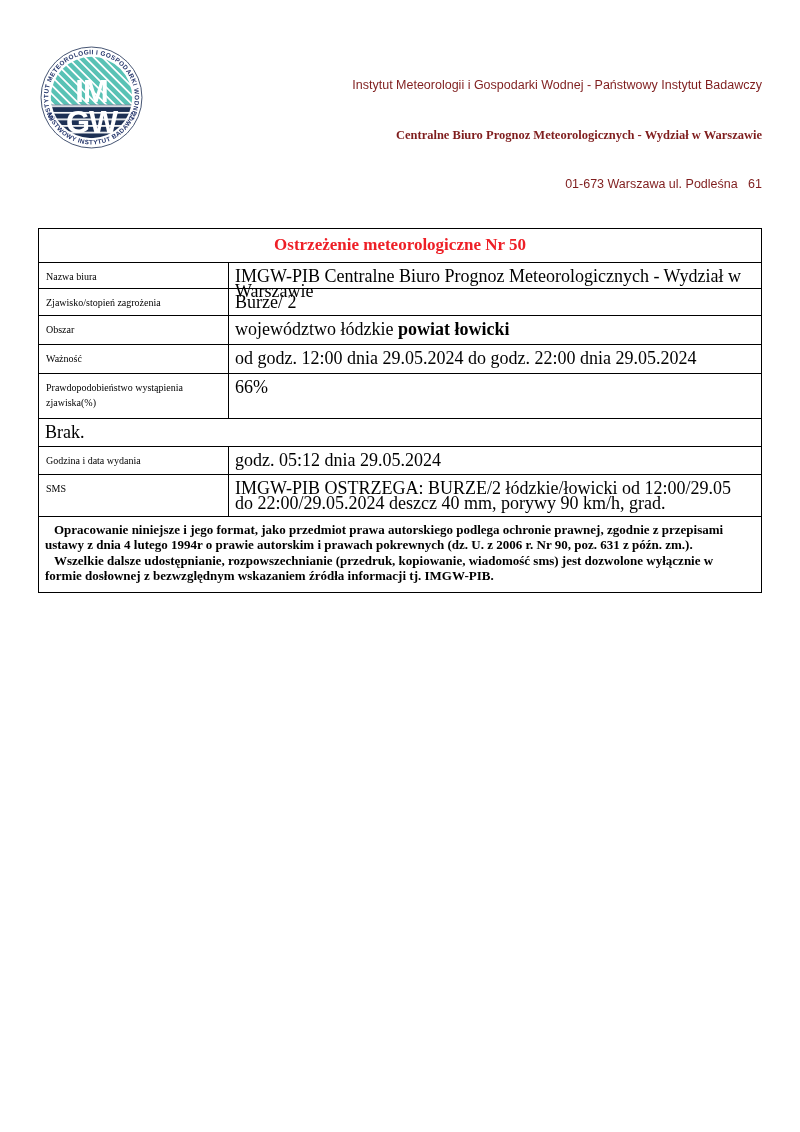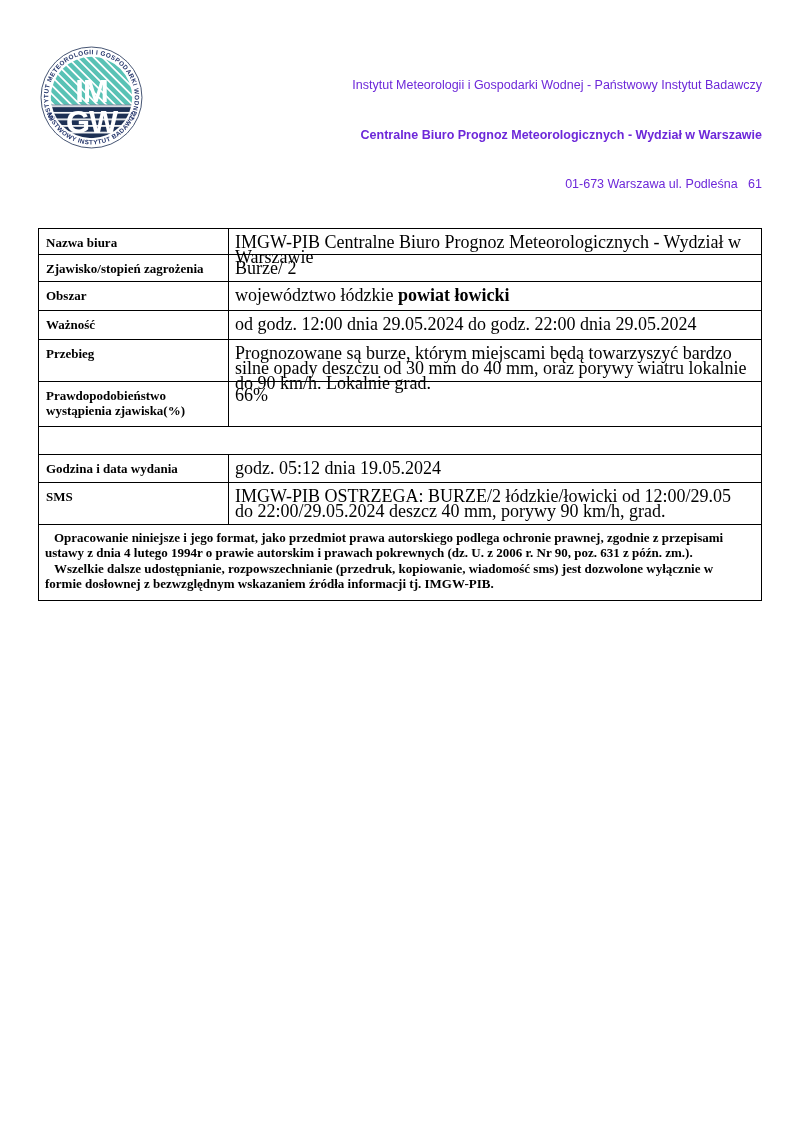--- a/index.html
+++ b/index.html
@@ -6,40 +6,40 @@
   body{
     width:800px;height:1132px;background:#ffffff;position:relative;
     font-family:"Liberation Serif", serif;color:#000;
     -webkit-font-smoothing:antialiased;
   }
   
   .logo-wrap{position:absolute;left:40px;top:46px;width:103px;height:103px;}
   .head-block{
     position:absolute;top:44px;right:38px;text-align:right;
     font-family:"Liberation Sans", sans-serif;font-size:12.5px;line-height:16.5px;
-    color:#6d28d9;white-space:pre;
+    color:#7f1d1d;white-space:pre;
   }
-  .head-block .hl-bold{font-weight:bold;}
+  .head-block .hl-bold{font-weight:bold;font-family:Liberation Serif, serif;}
   
   .warn-table{
     position:absolute;left:38px;top:228px;width:724px;
     border:1px solid #000;box-sizing:border-box;background:#fff;
   }
   .trow{display:flex;border-bottom:1px solid #000;box-sizing:border-box;align-items:stretch;}
   .trow:last-child{border-bottom:none;}
   .title-row{
     height:34px;justify-content:center;align-items:flex-start;
     padding-top:6px;box-sizing:border-box;
   }
   .title-text{
     color:#ee1f26;font-weight:bold;font-size:17px;line-height:20px;text-align:center;
   }
   .cell-label{
     width:190px;box-sizing:border-box;border-right:1px solid #000;
-    padding:6px 6px 0 7px;font-weight:bold;font-size:13px;line-height:15px;
+    padding:6px 6px 0 7px;font-weight:normal;font-size:10px;line-height:15px;
     flex:0 0 190px;
   }
   .cell-value{
     flex:1;box-sizing:border-box;padding:6px 10px 0 6px;
     font-size:18px;line-height:15px;
   }
   .rh26{height:26px;} .rh27{height:27px;} .rh28{height:28px;} .rh29{height:29px;}
   .rh42{height:42px;} .rh45{height:45px;}
   .footer-row{height:75px;display:block;padding:5px 8px 0 6px;box-sizing:border-box;}
   .footer-row p{margin:0;font-size:13px;line-height:15.3px;text-indent:9px;font-weight:bold;}
@@ -85,20 +85,23 @@
   <div>Instytut Meteorologii i Gospodarki Wodnej - Państwowy Instytut Badawczy</div>
   <div class="hl-bold">Centralne Biuro Prognoz Meteorologicznych - Wydział w Warszawie</div>
   <div>01-673 Warszawa ul. Podleśna   61</div>
   <div>tel: 22 5694151, kom. 781774153, fax: 022-5694151</div>
   <div>email: meteo.wschod@imgw.pl</div>
   <div>www: www.imgw.pl</div>
 </div>
 
 <div class="warn-table">
 
+  <div class="trow title-row">
+    <div class="title-text">Ostrzeżenie meteorologiczne Nr 50</div>
+  </div>
 
   <div class="trow rh26">
     <div class="cell-label">Nazwa biura</div>
     <div class="cell-value">IMGW-PIB Centralne Biuro Prognoz Meteorologicznych - Wydział w Warszawie</div>
   </div>
 
   <div class="trow rh27">
     <div class="cell-label">Zjawisko/stopień zagrożenia</div>
     <div class="cell-value">Burze/ 2</div>
   </div>
@@ -106,36 +109,33 @@
   <div class="trow rh29">
     <div class="cell-label">Obszar</div>
     <div class="cell-value"><span>województwo łódzkie </span><span class="bold">powiat łowicki</span></div>
   </div>
 
   <div class="trow rh29">
     <div class="cell-label">Ważność</div>
     <div class="cell-value">od godz. 12:00 dnia 29.05.2024 do godz. 22:00 dnia 29.05.2024</div>
   </div>
 
-  <div class="trow rh42">
-    <div class="cell-label">Przebieg</div>
-    <div class="cell-value">Prognozowane są burze, którym miejscami będą towarzyszyć  bardzo silne opady deszczu od 30 mm do 40 mm, oraz porywy wiatru lokalnie do 90 km/h. Lokalnie grad.</div>
-  </div>
 
   <div class="trow rh45">
     <div class="cell-label">Prawdopodobieństwo wystąpienia zjawiska(%)</div>
     <div class="cell-value">66%</div>
   </div>
 
   <div class="trow rh28">
+    <div class="cell-value">Brak.</div>
   </div>
 
   <div class="trow rh28">
     <div class="cell-label">Godzina i data wydania</div>
-    <div class="cell-value">godz. 05:12 dnia 19.05.2024</div>
+    <div class="cell-value">godz. 05:12 dnia 29.05.2024</div>
   </div>
 
   <div class="trow rh42">
     <div class="cell-label">SMS</div>
     <div class="cell-value">IMGW-PIB OSTRZEGA: BURZE/2 łódzkie/łowicki od 12:00/29.05 do 22:00/29.05.2024 deszcz 40 mm, porywy 90 km/h, grad.</div>
   </div>
 
   <div class="trow footer-row">
     <p>Opracowanie niniejsze i jego format, jako przedmiot prawa autorskiego podlega ochronie prawnej, zgodnie z przepisami ustawy z dnia 4 lutego 1994r o prawie autorskim i prawach pokrewnych (dz. U. z 2006 r. Nr 90, poz. 631 z późn.  zm.).</p>
     <p>Wszelkie dalsze udostępnianie, rozpowszechnianie (przedruk, kopiowanie, wiadomość   sms) jest dozwolone wyłącznie w formie dosłownej z bezwzględnym wskazaniem źródła  informacji tj. IMGW-PIB.</p>

